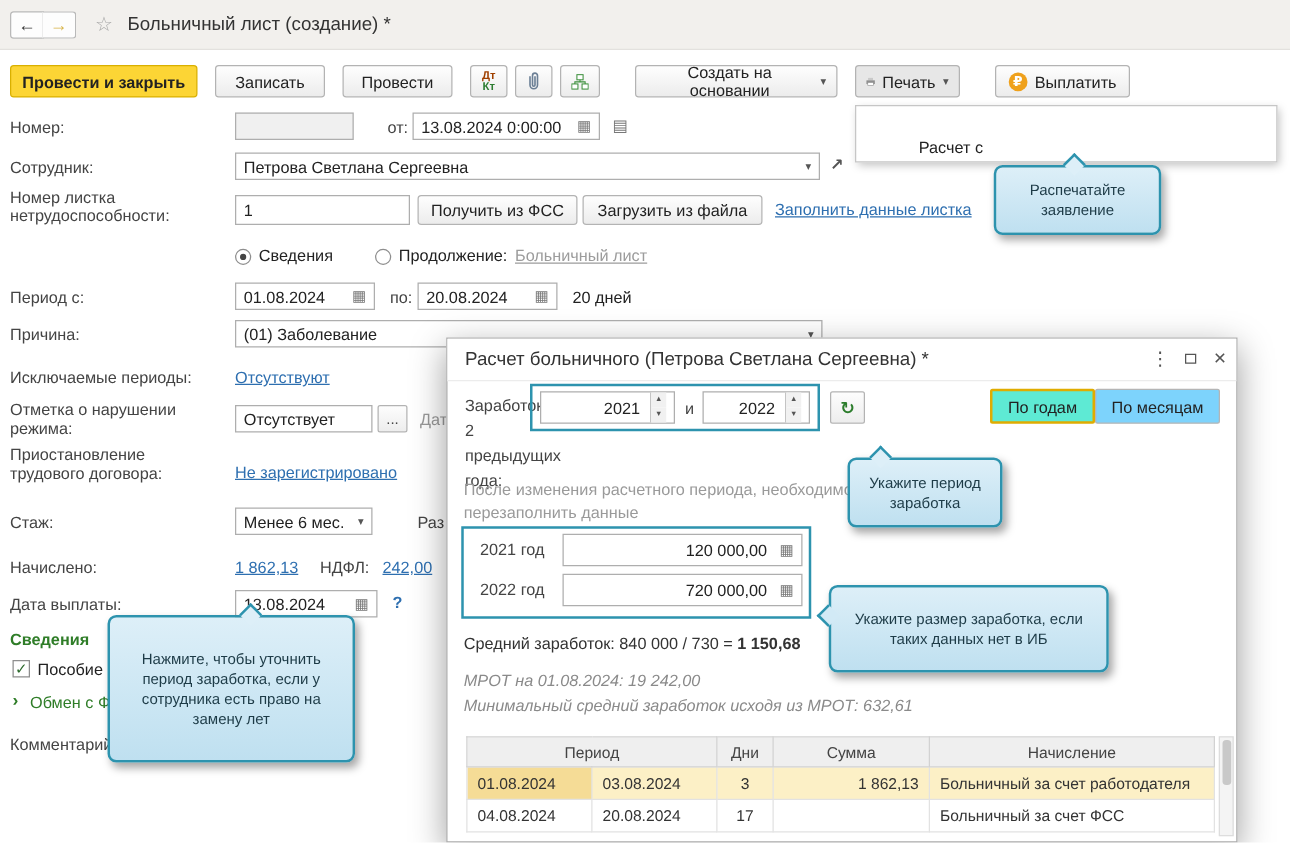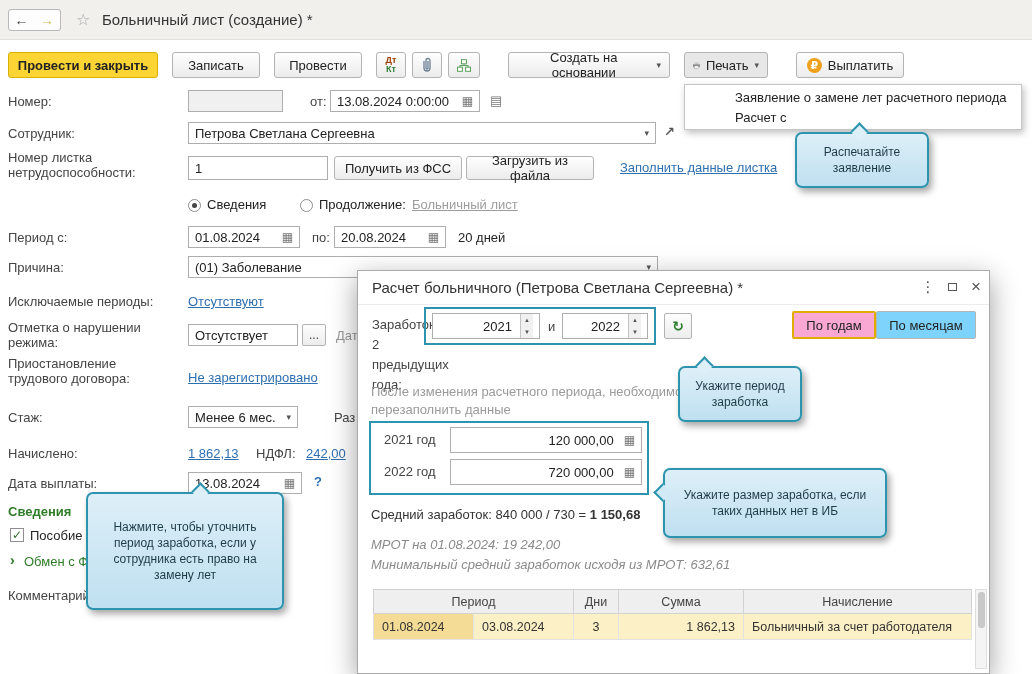--- a/index.html
+++ b/index.html
@@ -57,21 +57,21 @@
   .dlg-titlebar { position:absolute; left:0; top:0; width:100%; height:34px; background:#fff; border-bottom:1px solid #ececec; }
   .dlg-title { position:absolute; left:14px; top:8px; font-size:15px; color:#333; white-space:nowrap; }
   .dlg-ctl { position:absolute; top:6px; width:20px; height:20px; display:flex; align-items:center; justify-content:center; color:#555; cursor:pointer; }
   .maxbox { width:9px; height:8px; border:1.5px solid #555; display:inline-block; }
   .hl-frame { position:absolute; border:2px solid #2d93ae; z-index:5; pointer-events:none; }
   .spins { display:flex; flex-direction:column; width:13px; height:100%; border-left:1px solid #c4c4c4; margin-left:4px; }
   .spins .s { flex:1; font-size:6px; line-height:6px; display:flex; align-items:center; justify-content:center; color:#555; background:#f1f1f1; cursor:pointer; }
   .spin-val { margin-left:auto; padding-right:4px; }
   .amt { margin-left:auto; padding-right:6px; }
   .tg { position:absolute; display:flex; align-items:center; justify-content:center; font-size:13px; color:#222; cursor:pointer; }
-  .tg.on { border:2px solid #e0ac00; background:#f9a8d4; border-radius:2px; }
+  .tg.on { border:2px solid #e0ac00; background:#5eead4; border-radius:2px; }
   .tg.off { border:1px solid #b5b5b5; background:#7dd3fc; border-radius:2px; }
   .note { position:absolute; color:#9a9a9a; line-height:18px; }
   .ital { position:absolute; color:#8a8a8a; font-style:italic; }
   .calc-table { position:absolute; left:15px; top:318px; border-collapse:collapse; font-size:12.5px; color:#333; }
   .calc-table th { background:#efefef; border:1px solid #d2d2d2; font-weight:normal; height:24px; color:#444; text-align:center; }
   .calc-table td { border:1px solid #e2e2e2; height:26px; padding:0 8px; white-space:nowrap; }
   tr.sel td { background:#fcf0c6; }
   tr.sel td.cur { background:#f5dc96; }
   td.num { text-align:right; } td.ctr { text-align:center; }
   .sbar { position:absolute; background:#f4f4f4; border:1px solid #ddd; }
@@ -156,21 +156,21 @@
   <span class="abs" style="left:664px;top:124px;color:#555;font-weight:bold">↗</span>
 
   <span class="lbl" style="left:8px;top:150px">Номер листка</span>
   <span class="lbl" style="left:8px;top:165px">нетрудоспособности:</span>
   <div class="fld" style="left:188px;top:156px;width:140px;height:24px">
       <span>1</span>
     </div>
   <button class="btn" style="left:334px;top:156px;width:128px;height:24px">
       <span>Получить из ФСС</span>
     </button>
-  <button class="btn" style="left:466px;top:156px;width:128px;height:24px">
+  <button class="btn" style="left:466px;top:156px;width:144px;height:24px">
       <span>Загрузить из файла</span>
     </button>
   <a class="link" style="left:620px;top:160px">Заполнить данные листка</a>
 
   <span class="radio sel" style="left:188px;top:199px"></span>
   <span class="lbl" style="left:207px;top:197px;color:#222">Сведения</span>
   <span class="radio" style="left:300px;top:199px"></span>
   <span class="lbl" style="left:319px;top:197px;color:#222">Продолжение:</span>
   <a class="glink" style="left:412px;top:197px">Больничный лист</a>
 
@@ -229,21 +229,20 @@
   <span class="abs" style="left:314px;top:474px;color:#2e6fb0;font-weight:bold">?</span>
 
   <span class="sec" style="left:8px;top:504px">Сведения</span>
   <span class="cb" style="left:10px;top:528px"><span>✓</span></span>
   <span class="lbl" style="left:30px;top:528px;color:#222">Пособие</span>
   <span class="abs green" style="left:10px;top:552px;font-weight:bold;font-size:14px">›</span>
   <span class="abs green" style="left:24px;top:554px">Обмен с ФСС</span>
   <span class="lbl" style="left:8px;top:588px">Комментарий:</span>
 
   <div class="menu">
-    <div class="menu-item" style="top:3px">Заявление о замене лет расчетного периода</div>
     <div class="menu-item" style="top:23px">Расчет с</div>
   </div>
 
   <div class="dialog">
     <div class="dlg-titlebar">
       <span class="dlg-title">Расчет больничного (Петрова Светлана Сергеевна) *</span>
       <span class="dlg-ctl" style="left:560px;font-size:15px">
           <span>⋮</span>
         </span>
       <span class="dlg-ctl" style="left:584px">
@@ -318,20 +317,27 @@
         </tr>
       </thead>
       <tbody>
         <tr class="sel">
           <td class="cur">01.08.2024</td>
           <td>03.08.2024</td>
           <td class="ctr">3</td>
           <td class="num">1 862,13</td>
           <td>Больничный за счет работодателя</td>
         </tr>
+        <tr>
+          <td>04.08.2024</td>
+          <td>20.08.2024</td>
+          <td class="ctr">17</td>
+          <td class="num"></td>
+          <td>Больничный за счет ФСС</td>
+        </tr>
       </tbody>
     </table>
 
     <div class="sbar" style="left:617px;top:318px;width:12px;height:80px">
       <div class="sthumb"></div>
     </div>
   </div>
 
   <div class="callout" style="left:795px;top:132px;width:134px;height:56px;z-index:25">
     <span class="pt pt-up" style="left:56px"></span>

